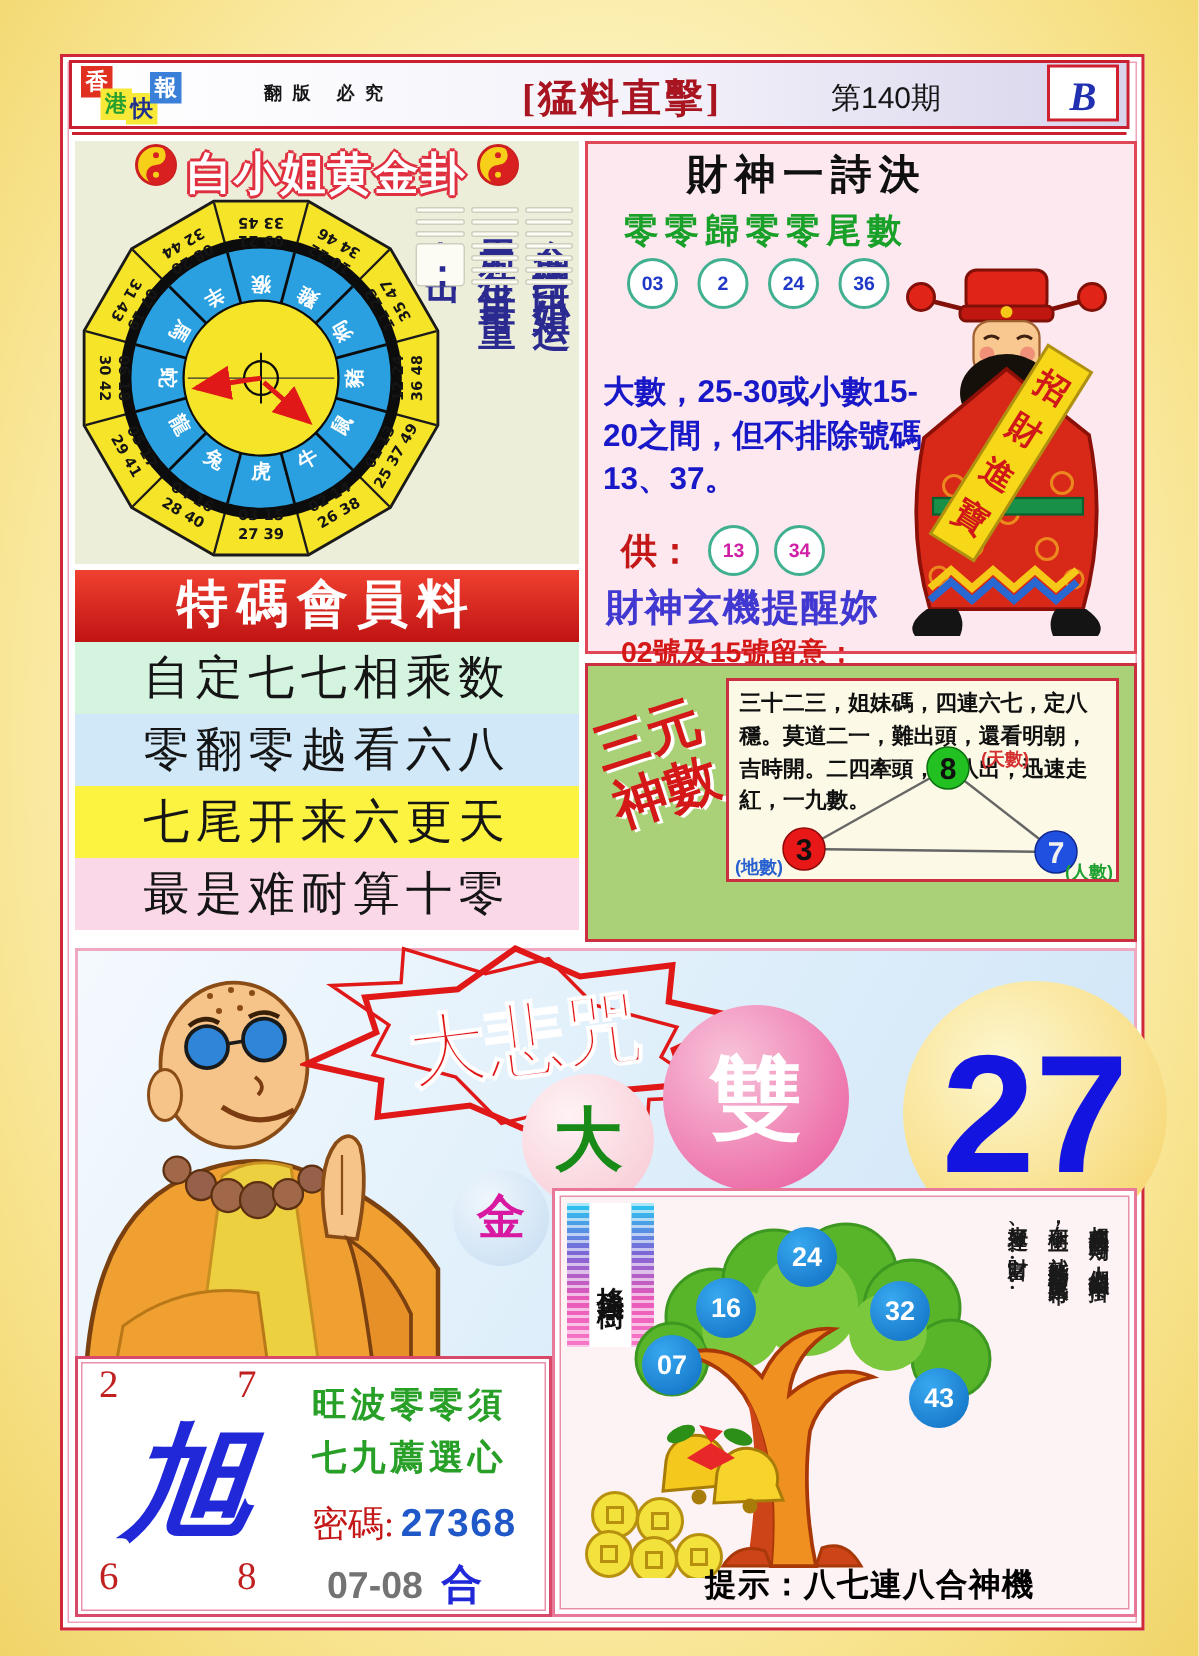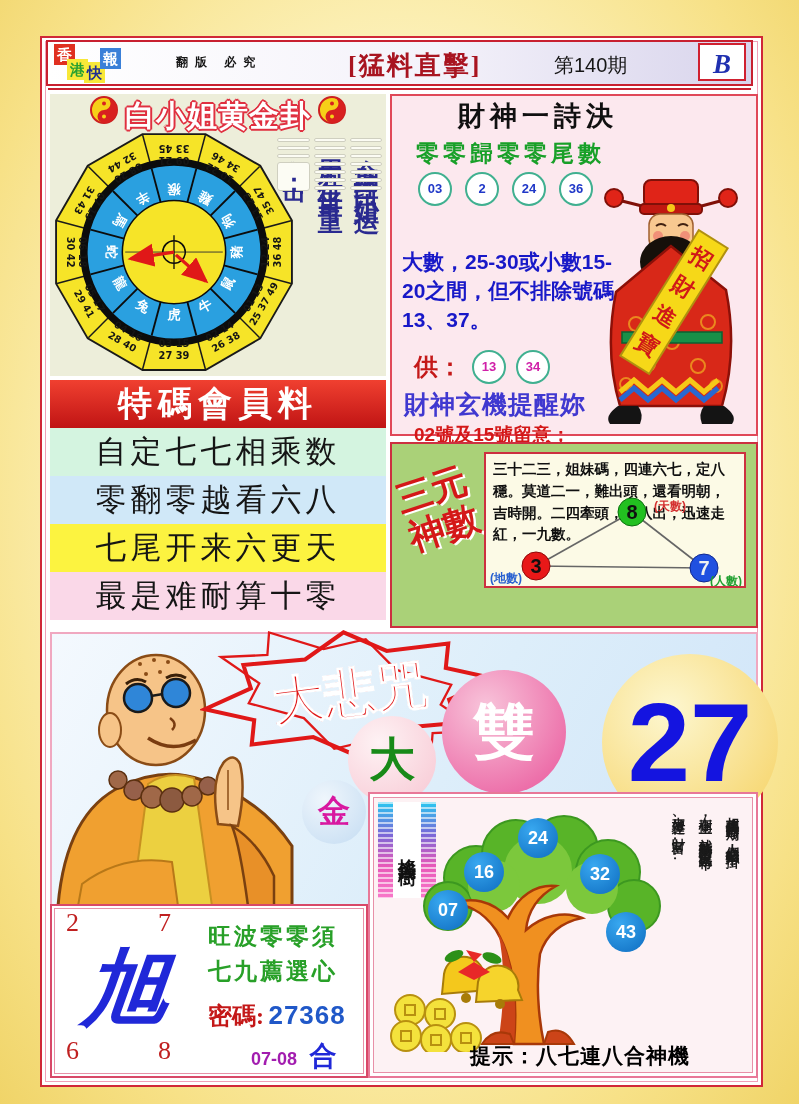--- a/index.html
+++ b/index.html
@@ -107,24 +107,24 @@
   
   #blbox{position:absolute;left:50px;top:904px;width:318px;height:174px;background:#fff;
     border:2px solid #d84868;box-shadow:inset 0 0 0 2px #fff, inset 0 0 0 3px #e890a8;box-sizing:border-box;}
   .corner{position:absolute;font-size:26px;color:#c02020;font-family:"Liberation Serif","DejaVu Serif",serif;}
   #c0{left:14px;top:2px;} #c1{left:106px;top:2px;} #c2{left:14px;top:130px;} #c3{left:106px;top:130px;}
   #xu{position:absolute;left:30px;top:26px;font-size:86px;font-weight:bold;font-style:italic;color:#2028d8;
     font-family:"Liberation Serif","DejaVu Serif",serif;transform:skewX(-6deg);}
   #greens{position:absolute;left:156px;top:14px;font-size:23px;font-weight:bold;color:#28a028;letter-spacing:3px;
     line-height:1.5;font-family:"Liberation Serif","DejaVu Serif",serif;}
   #pwd{position:absolute;left:156px;top:94px;}
-  #pwd .lab{font-size:24px;font-weight:bold;color:#c41818;font-family:"Liberation Serif","DejaVu Serif",serif;}
+  #pwd .lab{font-size:24px;font-weight:normal;color:#c41818;font-family:"Liberation Serif","DejaVu Serif",serif;}
   #pwd .val{font-size:26px;font-weight:bold;color:#2058c8;letter-spacing:1px;}
   #pairrow{position:absolute;left:166px;top:132px;}
-  #pairrow .pair{font-size:18px;font-weight:bold;color:#a21caf;margin-left:33px;}
+  #pairrow .pair{font-size:25px;font-weight:bold;color:#737373;}
   #pairrow .he{font-size:27px;font-weight:bold;color:#2028d8;font-family:"Liberation Serif","DejaVu Serif",serif;margin-left:8px;}
 </style>
 </head>
 <body>
 
 <div id="page">
   <div id="frame"></div>
 
   <div id="header">
     <div id="logo">

